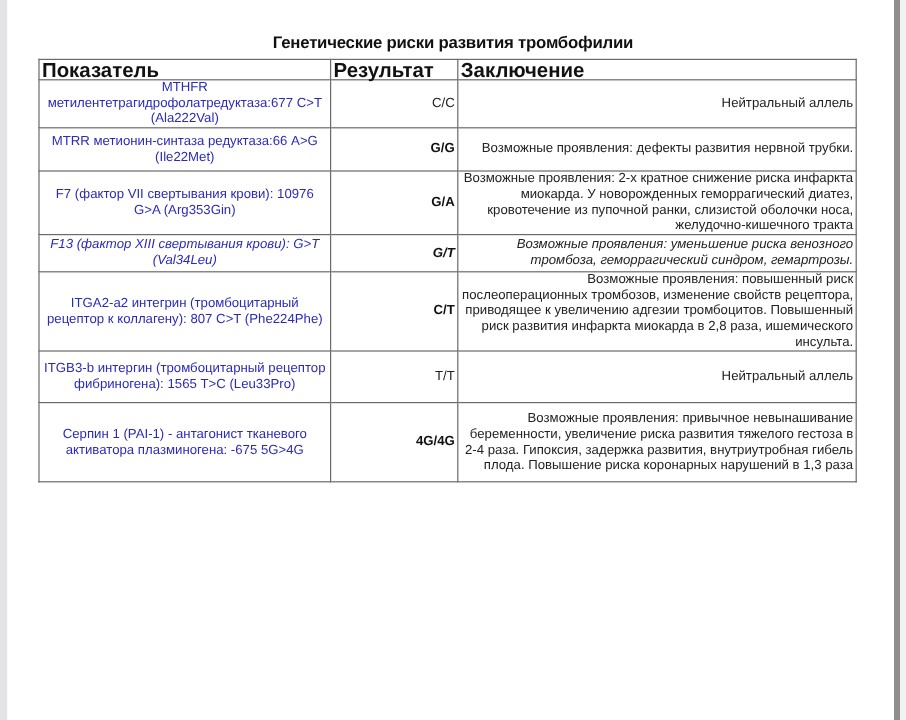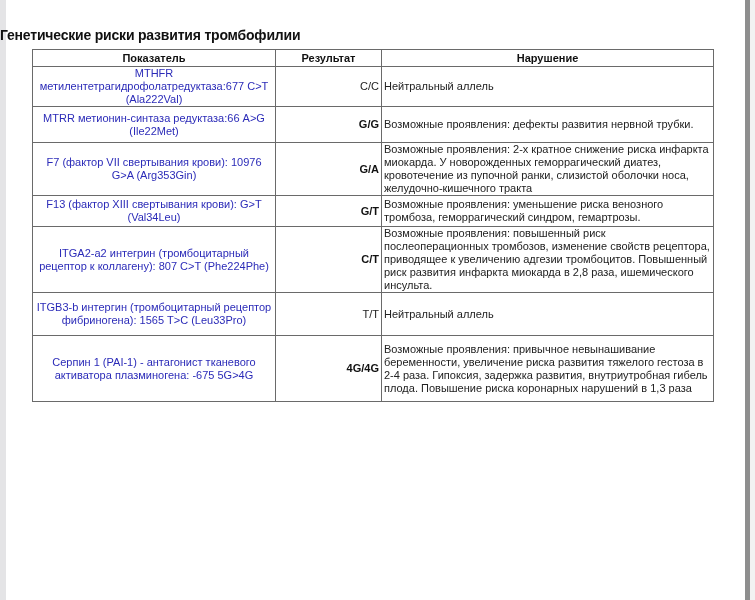--- a/index.html
+++ b/index.html
@@ -16,87 +16,88 @@
   .right-bar {
     position: absolute; left: 745px; top: 0; width: 5px; height: 600px;
     background: #8e8e8e;
   }
   .right-edge {
     position: absolute; left: 750px; top: 0; width: 5px; height: 600px;
     background: #f2f2f2;
   }
   .title {
     position: absolute; left: 0; top: 27px; width: 755px;
+    text-align: center;
     font-weight: bold; font-size: 14px; color: #111;
     letter-spacing: -0.2px;
   }
   table.results {
     position: absolute; left: 32px; top: 49px;
     width: 681px;
     border-collapse: collapse;
     table-layout: fixed;
     font-size: 11px;
     line-height: 13px;
   }
   table.results th, table.results td {
     border: 1px solid #6a6a6a;
     padding: 0 2px;
     vertical-align: middle;
   }
   table.results th {
-    font-weight: bold; font-size: 11px; color: #111;
-    height: 16px; text-align: center;
+    font-weight: bold; font-size: 17px; color: #111;
+    height: 16px; text-align: left;
   }
   col.c1 { width: 243px; }
   col.c2 { width: 106px; }
   col.c3 { width: 332px; }
   td.ind { color: #2b2bb8; text-align: center; }
   td.res { text-align: right; color: #222; }
   td.res.bold { font-weight: bold; color: #111; }
-  td.concl { text-align: left; color: #222; }
+  td.concl { text-align: right; color: #222; }
 </style>
 </head>
 <body>
 
 <div class="left-edge"></div>
 <div class="right-bar"></div>
 <div class="right-edge"></div>
 
 <div class="title">Генетические риски развития тромбофилии</div>
 
 <table class="results">
   <colgroup>
       <col class="c1">
       <col class="c2">
       <col class="c3">
     </colgroup>
   <thead>
     <tr>
       <th>Показатель</th>
       <th>Результат</th>
-      <th>Нарушение</th>
+      <th>Заключение</th>
     </tr>
   </thead>
   <tbody id="rows">
       <tr style="height: 38px;">
         <td class="ind">MTHFR метилентетрагидрофолатредуктаза:677 C&gt;T (Ala222Val)</td>
         <td class="res">C/C</td>
         <td class="concl">Нейтральный аллель</td>
       </tr>
       <tr style="height: 36px;">
         <td class="ind">MTRR метионин-синтаза редуктаза:66 A&gt;G (Ile22Met)</td>
         <td class="res bold">G/G</td>
         <td class="concl">Возможные проявления: дефекты развития  нервной трубки.</td>
       </tr>
       <tr style="height: 53px;">
         <td class="ind">F7 (фактор VII свертывания крови): 10976 G&gt;A (Arg353Gin)</td>
         <td class="res bold">G/A</td>
         <td class="concl">Возможные проявления: 2-х кратное снижение риска инфаркта миокарда. У новорожденных геморрагический диатез, кровотечение из пупочной ранки, слизистой оболочки носа, желудочно-кишечного тракта</td>
       </tr>
-      <tr style="height: 31px;">
+      <tr style="height: 31px; font-style: italic;">
         <td class="ind">F13 (фактор XIII свертывания крови): G&gt;T (Val34Leu)</td>
         <td class="res bold">G/T</td>
         <td class="concl">Возможные проявления: уменьшение риска венозного тромбоза, геморрагический синдром, гемартрозы.</td>
       </tr>
       <tr style="height: 66px;">
         <td class="ind">ITGA2-a2 интегрин (тромбоцитарный рецептор к коллагену): 807 C&gt;T (Phe224Phe)</td>
         <td class="res bold">C/T</td>
         <td class="concl">Возможные проявления: повышенный риск послеоперационных тромбозов, изменение свойств рецептора, приводящее к увеличению адгезии тромбоцитов. Повышенный риск развития инфаркта миокарда в 2,8 раза, ишемического инсульта.</td>
       </tr>
       <tr style="height: 43px; margin-left: 12px;">

